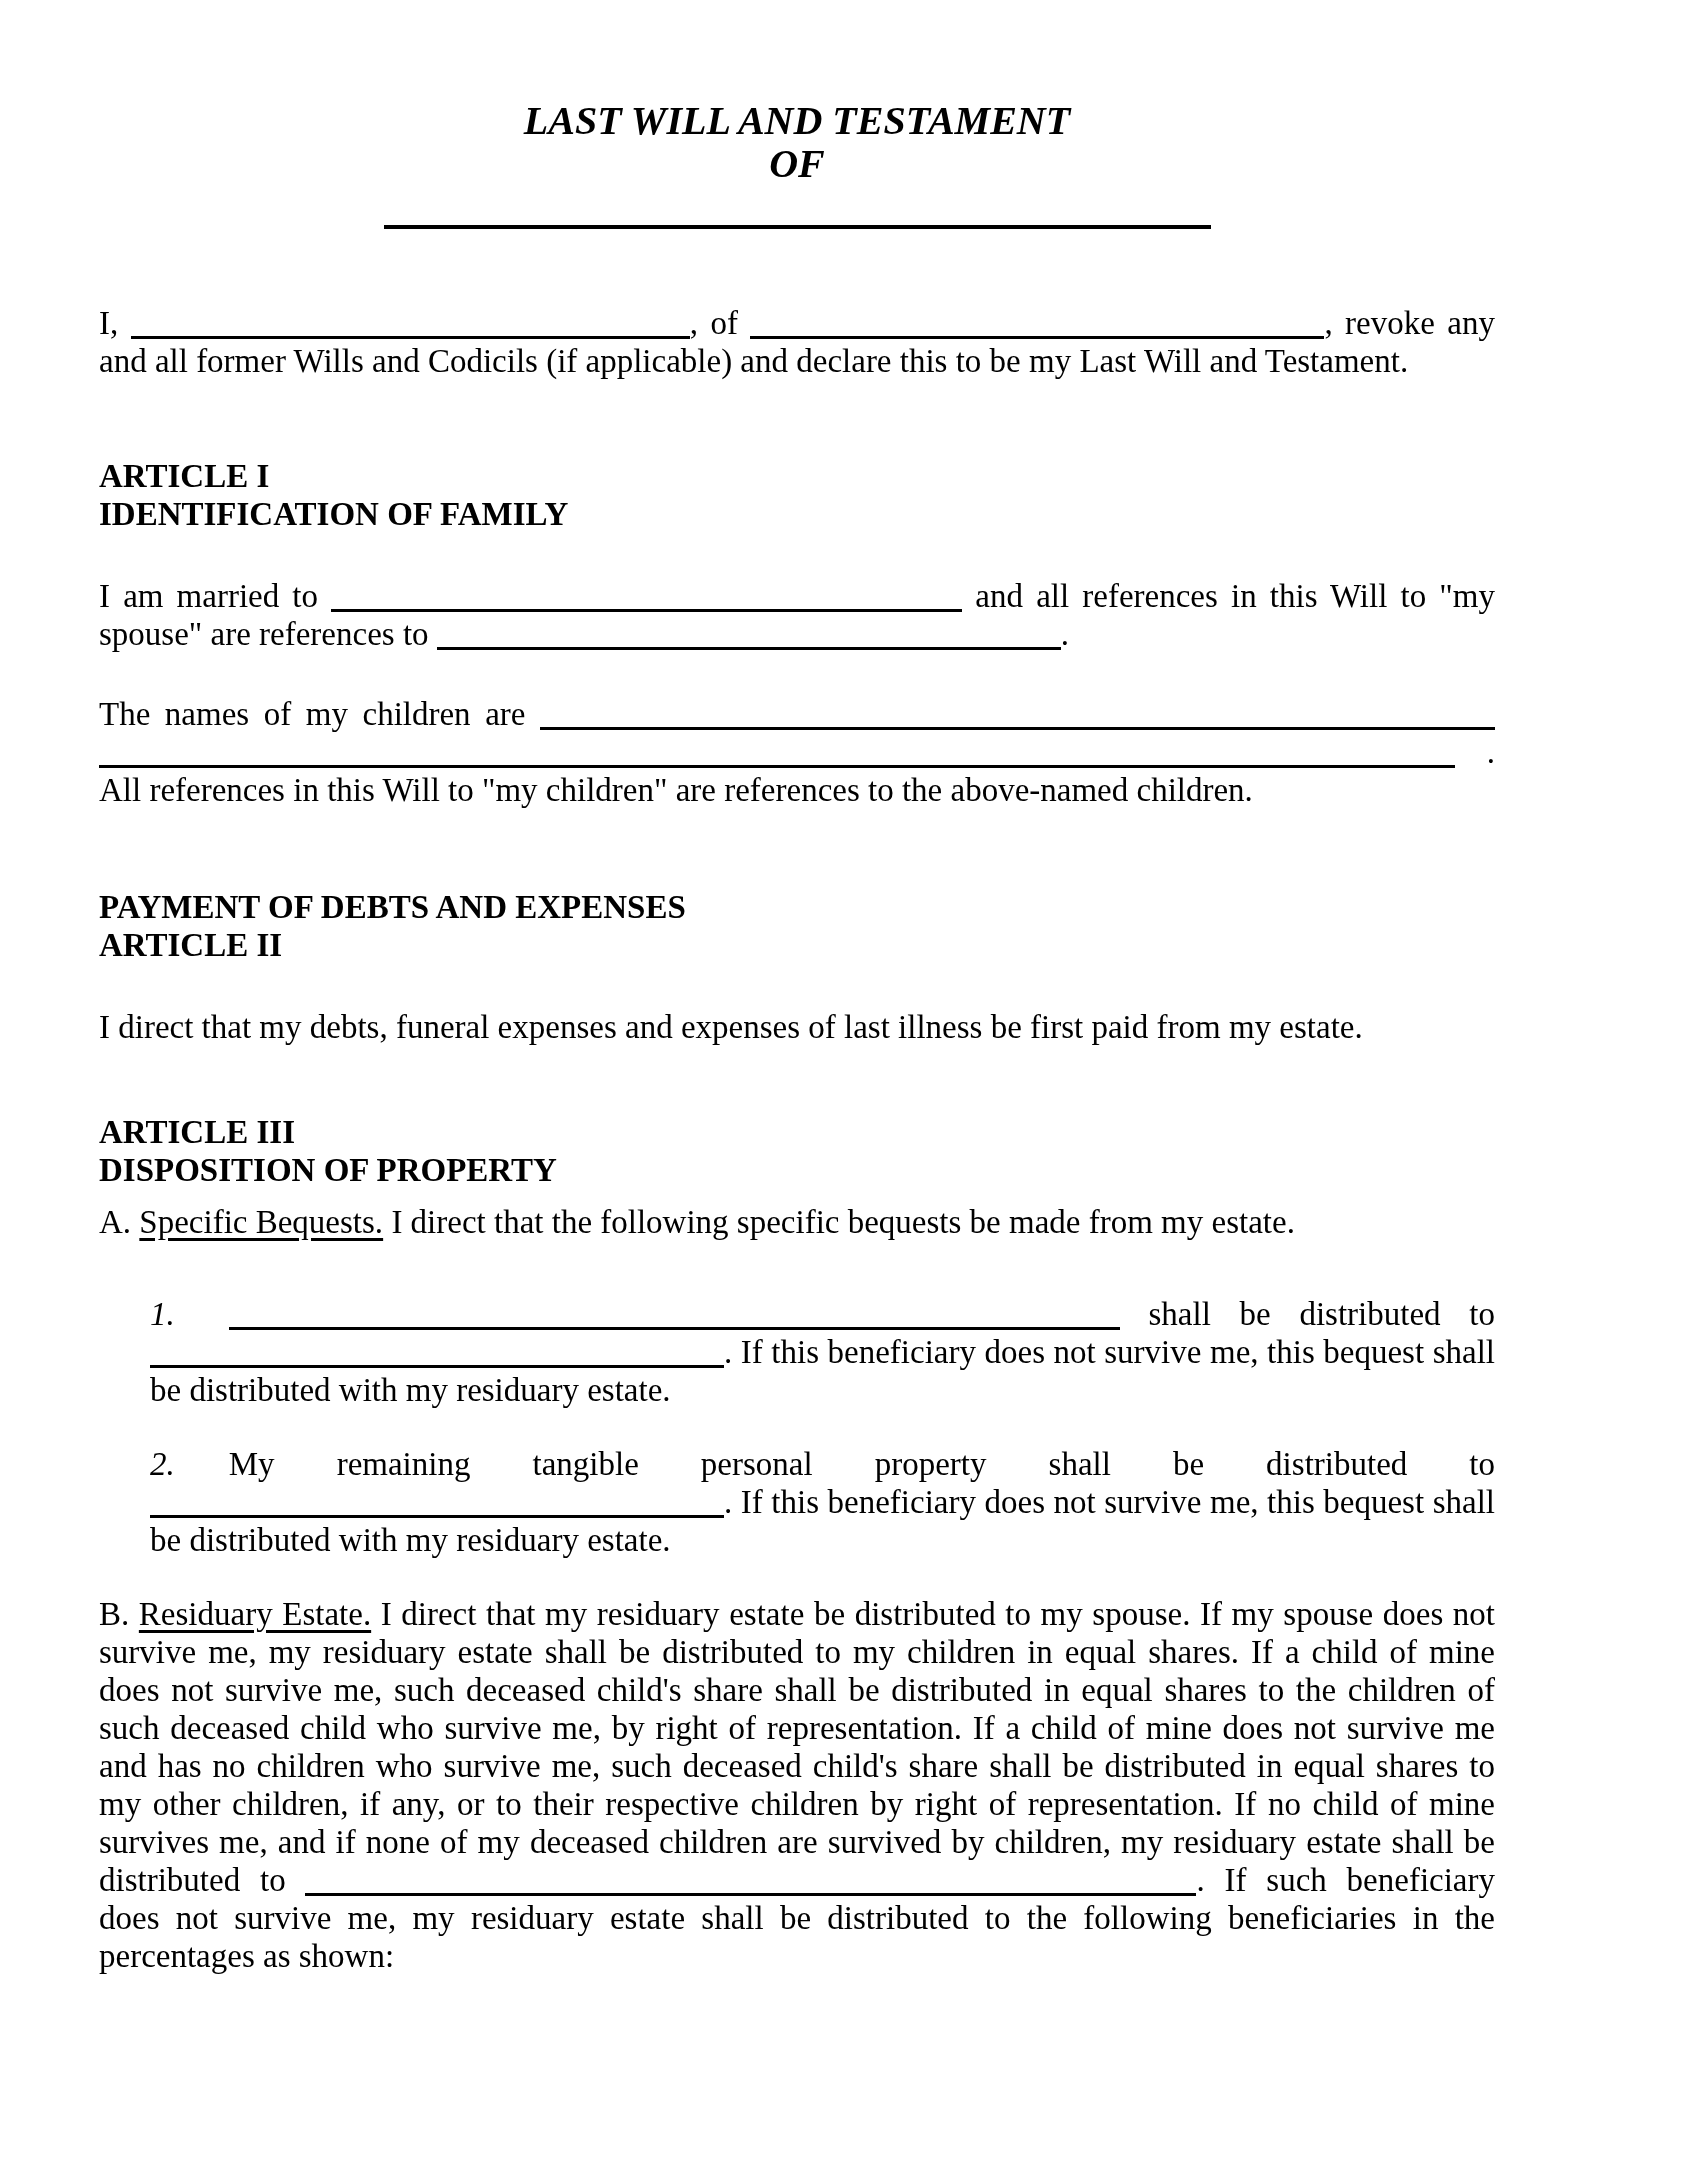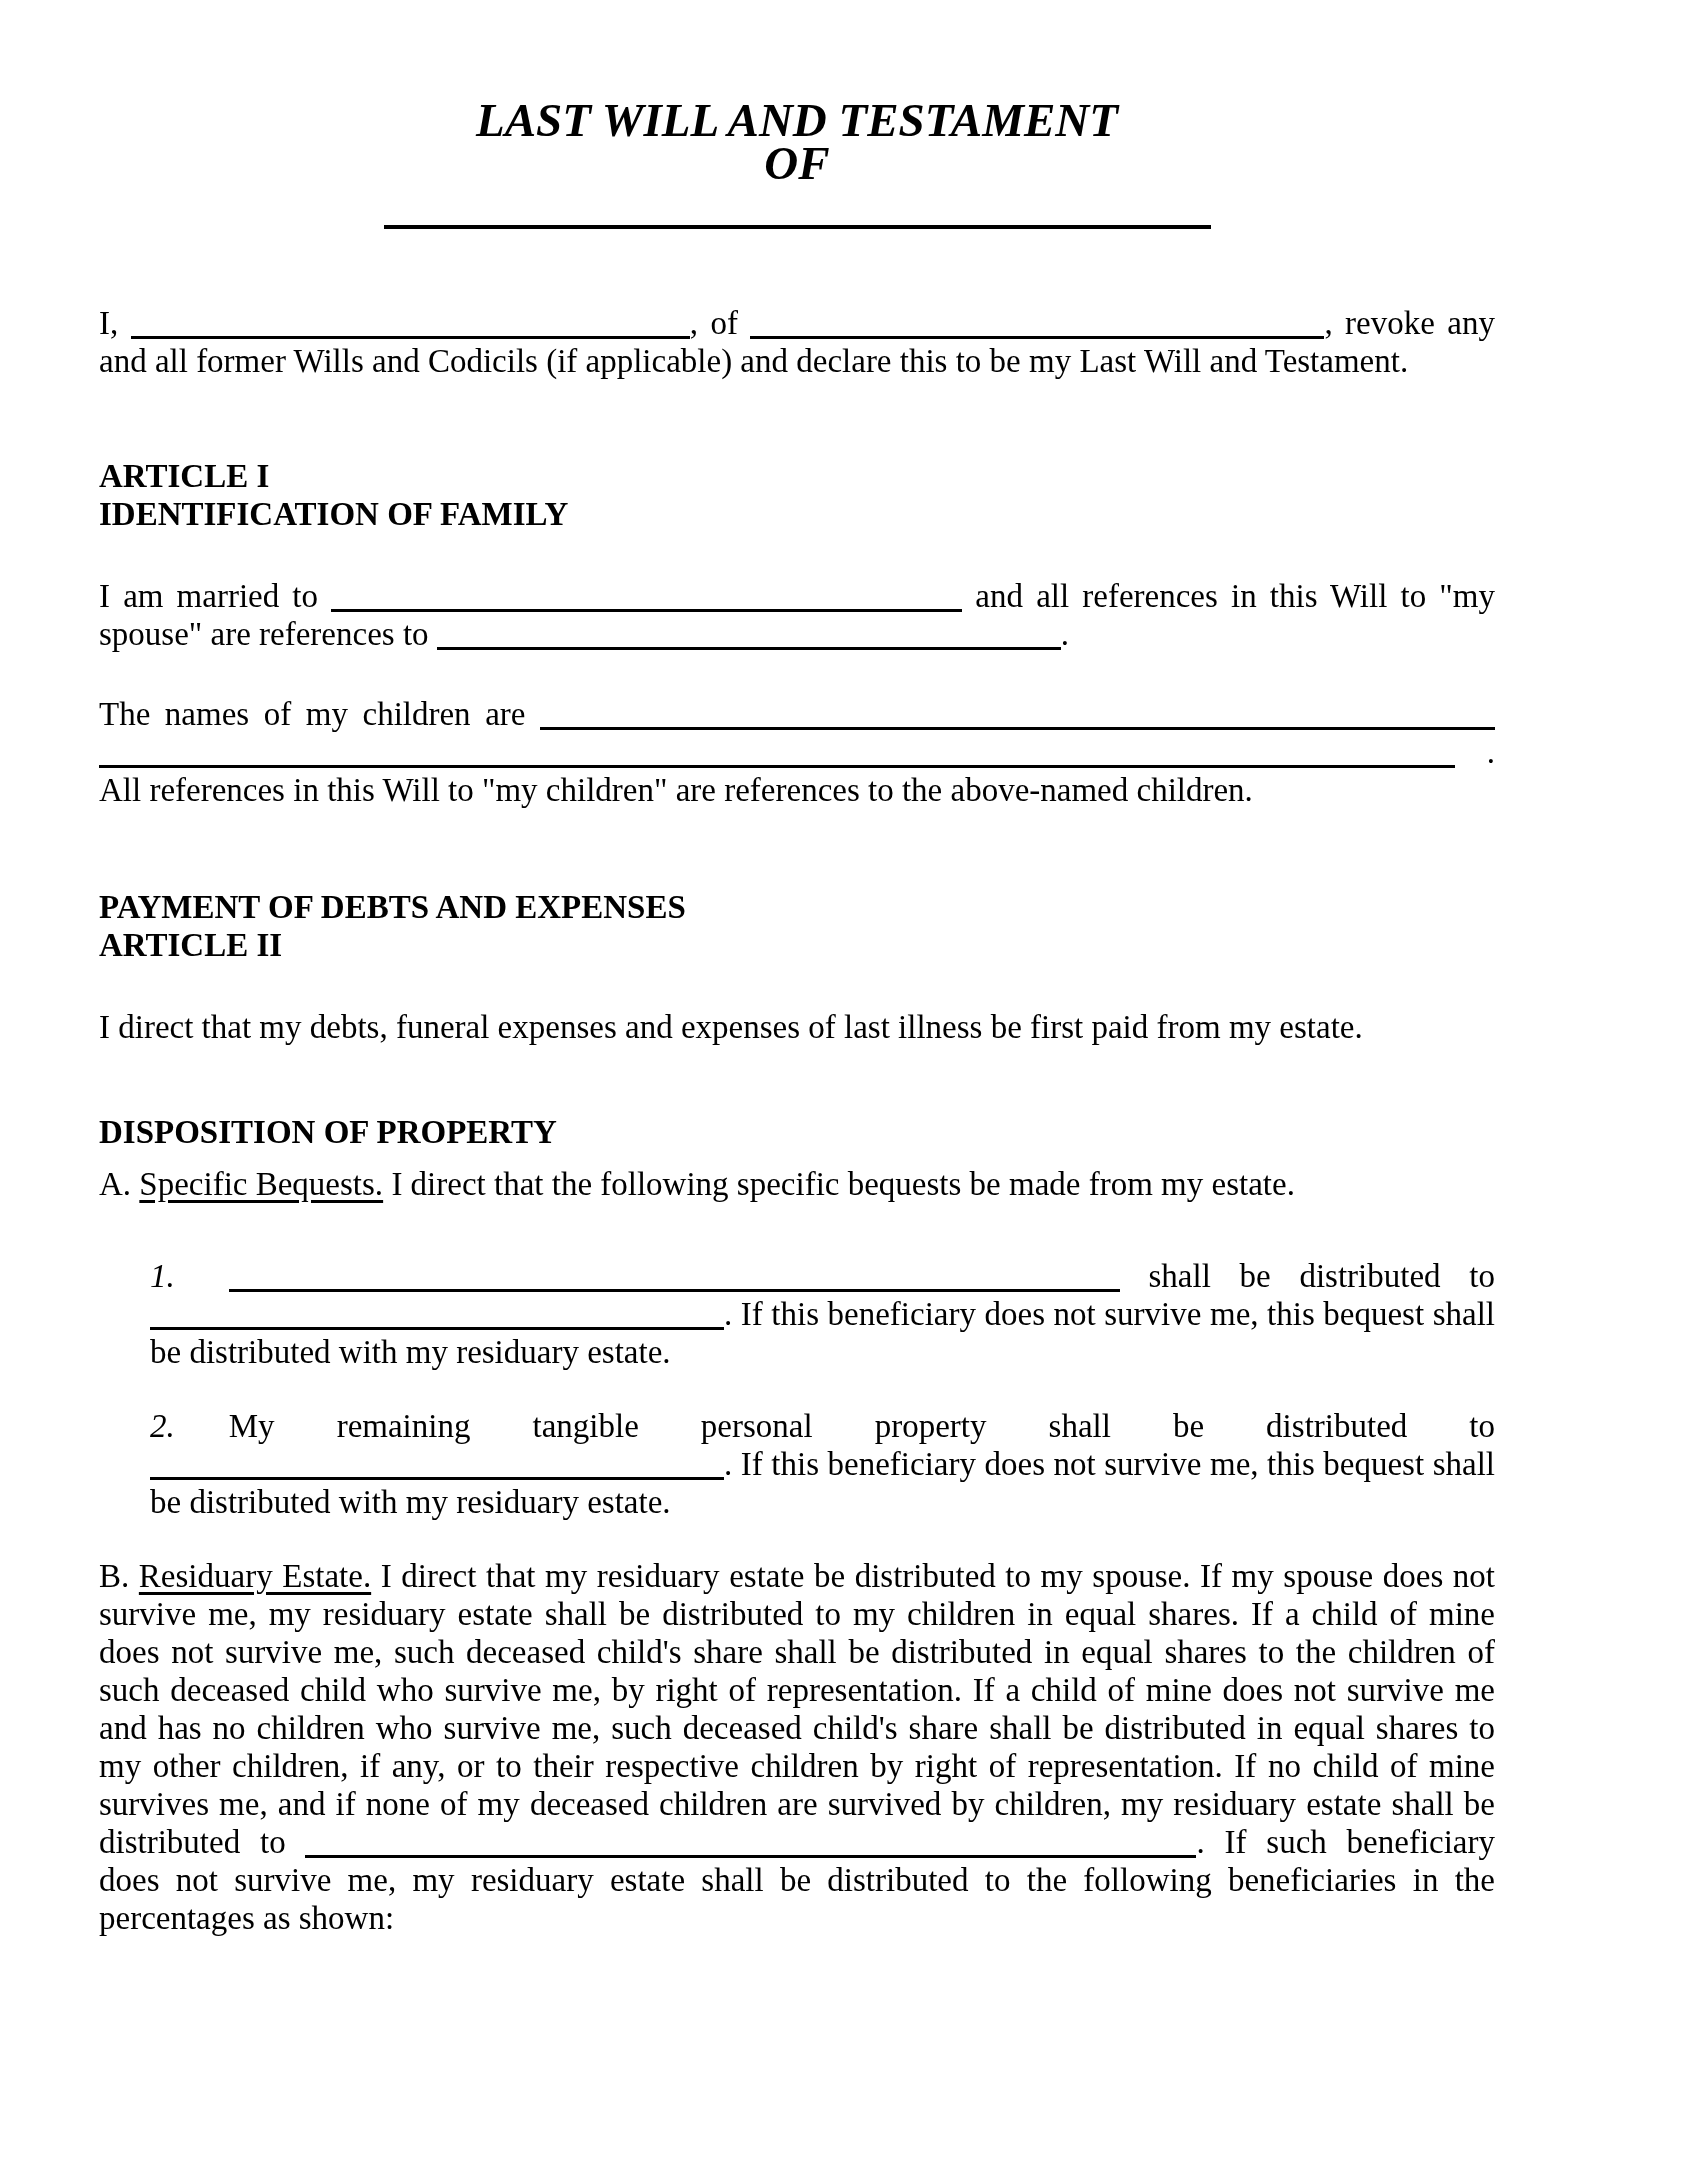--- a/index.html
+++ b/index.html
@@ -2,21 +2,21 @@
 <html><head>
 <meta charset="utf-8">
 <style>
   html,body{margin:0;padding:0;background:#ffffff;}
   .page{
     width:1683px;height:2178px;box-sizing:border-box;
     padding:99px 188px 0 99px;background:#ffffff;color:#000000;
     font-family:"Liberation Serif",serif;font-size:33px;line-height:38px;
     overflow:hidden;position:relative;
   }
-  .title{text-align:center;font-weight:bold;font-style:italic;font-size:47px;line-height:43px;}
+  .title{text-align:center;font-weight:bold;font-style:italic;font-size:40px;line-height:43px;}
   .blank-line{height:0;border-top:4px solid #000;margin:40px auto 0;}
   .heading{font-weight:bold;}
   .para{text-align:justify;}
   .para.indent{margin-left:51px;}
   .blank{display:inline-block;height:0;border-bottom:3px solid #000;position:relative;top:5px;}
   .gap{display:inline-block;}
   .underlined{text-decoration:underline;text-decoration-thickness:3px;text-underline-offset:5px;}
   .italic-num{font-style:italic;}
   [data-name="opening-declaration"]{margin-top:75px;}
   [data-name="article-1-heading"]{margin-top:77px;}
@@ -46,20 +46,21 @@
         <div data-name="heading-line">IDENTIFICATION OF FAMILY</div>
       </div>
       <div data-name="marriage-paragraph" class="para"><span data-name="text-run">I am married to </span><span class="blank" data-name="blank-field" style="width: 631px;"></span><span data-name="text-run"> and all references in this Will to "my spouse" are references to </span><span class="blank" data-name="blank-field" style="width: 624px;"></span><span data-name="text-run">.</span></div>
       <div data-name="children-paragraph" class="para"><span data-name="text-run">The names of my children are </span><span class="blank" data-name="blank-field" style="width: 955px;"></span><span data-name="text-run"> </span><span class="blank" data-name="blank-field" style="width: 1356px;"></span><span data-name="text-run"> .  All references in this Will to "my children" are references to the above-named children.</span></div>
       <div data-name="article-2-heading" class="heading">
         <div data-name="heading-line">PAYMENT OF DEBTS AND EXPENSES</div>
         <div data-name="heading-line">ARTICLE II</div>
       </div>
       <div data-name="debts-paragraph" class="para"><span data-name="text-run">I direct that my debts, funeral expenses and expenses of last illness be first paid from my estate.</span></div>
       <div data-name="article-3-heading" class="heading">
+        <div data-name="heading-line">ARTICLE III</div>
         <div data-name="heading-line">DISPOSITION OF PROPERTY</div>
       </div>
       <div data-name="specific-bequests-paragraph" class="para"><span data-name="text-run">A.  </span><span class="underlined" data-name="underlined-text">Specific Bequests.</span><span data-name="text-run">  I direct that the following specific bequests be made from my estate.</span></div>
       <div data-name="bequest-item-1" class="para indent"><span class="italic-num" data-name="item-number">1.</span><span class="gap" data-name="spacer" style="width: 54px;"></span><span class="blank" data-name="blank-field" style="width: 891px;"></span><span data-name="text-run"> shall be distributed to </span><span class="blank" data-name="blank-field" style="width: 574px;"></span><span data-name="text-run">.  If this beneficiary does not survive me, this bequest shall be distributed with my residuary estate.</span></div>
       <div data-name="bequest-item-2" class="para indent"><span class="italic-num" data-name="item-number">2.</span><span class="gap" data-name="spacer" style="width: 54px;"></span><span data-name="text-run">My remaining tangible personal property shall be distributed to </span><span class="blank" data-name="blank-field" style="width: 574px;"></span><span data-name="text-run">.  If this beneficiary does not survive me, this bequest shall be distributed with my residuary estate.</span></div>
       <div data-name="residuary-estate-paragraph" class="para"><span data-name="text-run">B.   </span><span class="underlined" data-name="underlined-text">Residuary Estate.</span><span data-name="text-run">  I direct that my residuary estate be distributed to my spouse.  If my spouse does not survive me, my residuary estate shall be distributed to my children in equal shares.  If a child of mine does not survive me, such deceased child's share shall be distributed in equal shares to the children of such deceased child who survive me, by right of representation.  If a child of mine does not survive me and has no children who survive me, such deceased child's share shall be distributed in equal shares to my other children, if any, or to their respective children by right of representation.  If no child of mine survives me, and if none of my deceased children are survived by children, my residuary estate shall be distributed to </span><span class="blank" data-name="blank-field" style="width: 891px;"></span><span data-name="text-run">.  If such beneficiary does not survive me, my residuary estate shall be distributed to the following beneficiaries in the percentages as shown:</span></div>
     </div>
 </div>
 
 

